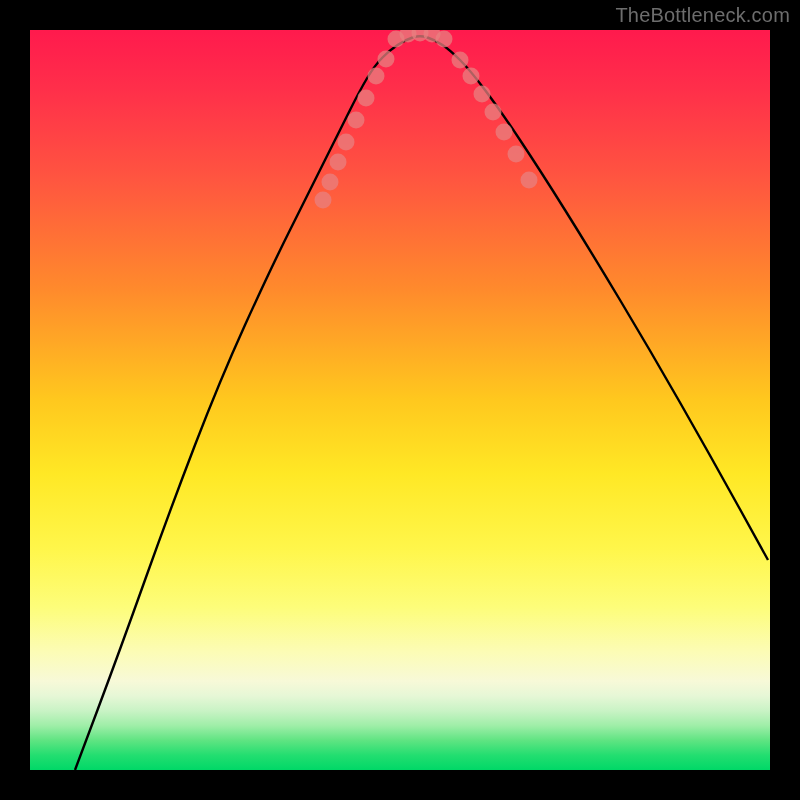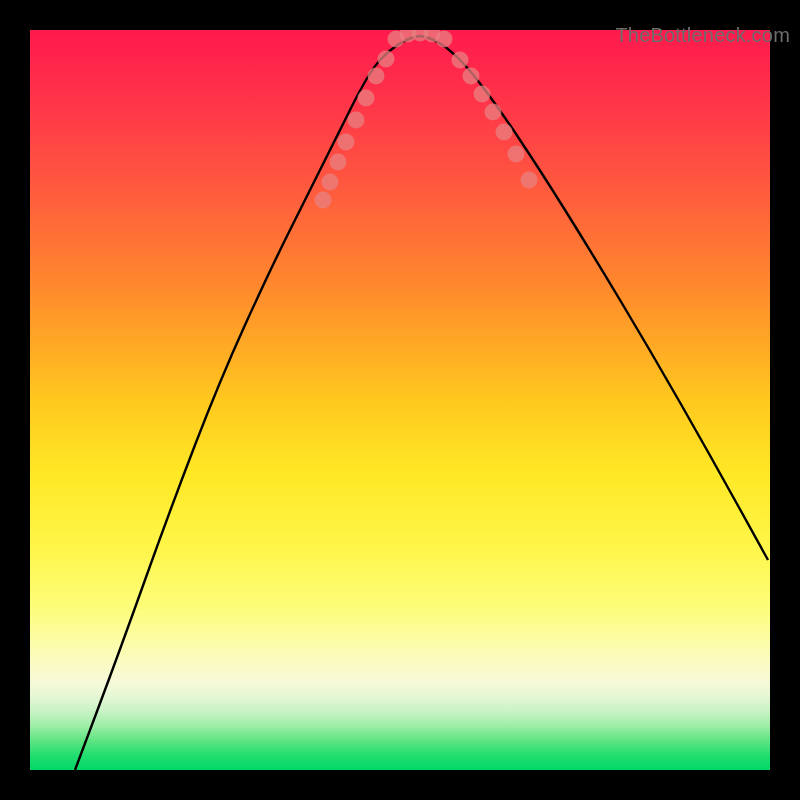--- a/index.html
+++ b/index.html
@@ -55,21 +55,20 @@
   }
   .watermark {
     position: absolute;
     top: 4px;
     right: 10px;
     color: #6d6d6d;
     font-size: 20px;
     font-family: Arial, sans-serif;
     letter-spacing: 0.2px;
     z-index: 50;
-    margin-top: 20px;
   }
   svg.curve {
     position: absolute;
     left: 0;
     top: 0;
     width: 740px;
     height: 740px;
     z-index: 10;
   }
   .dot {

